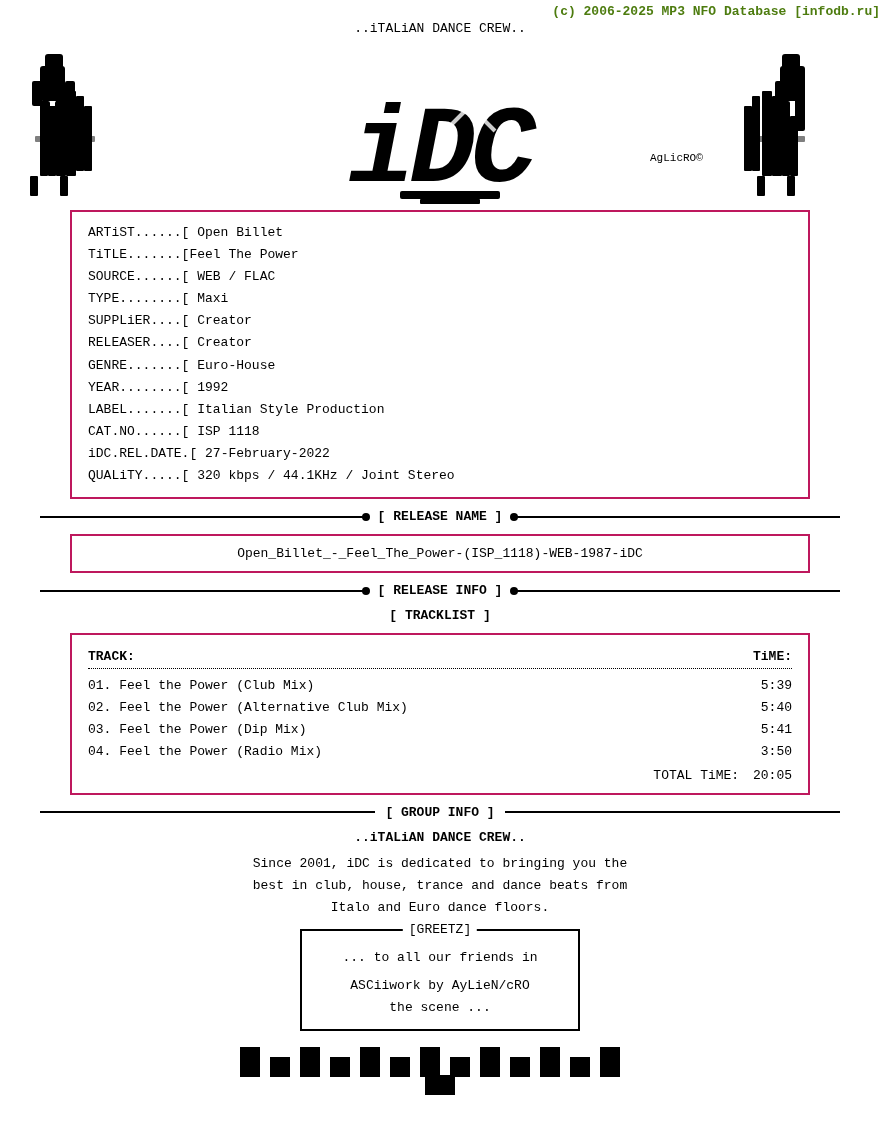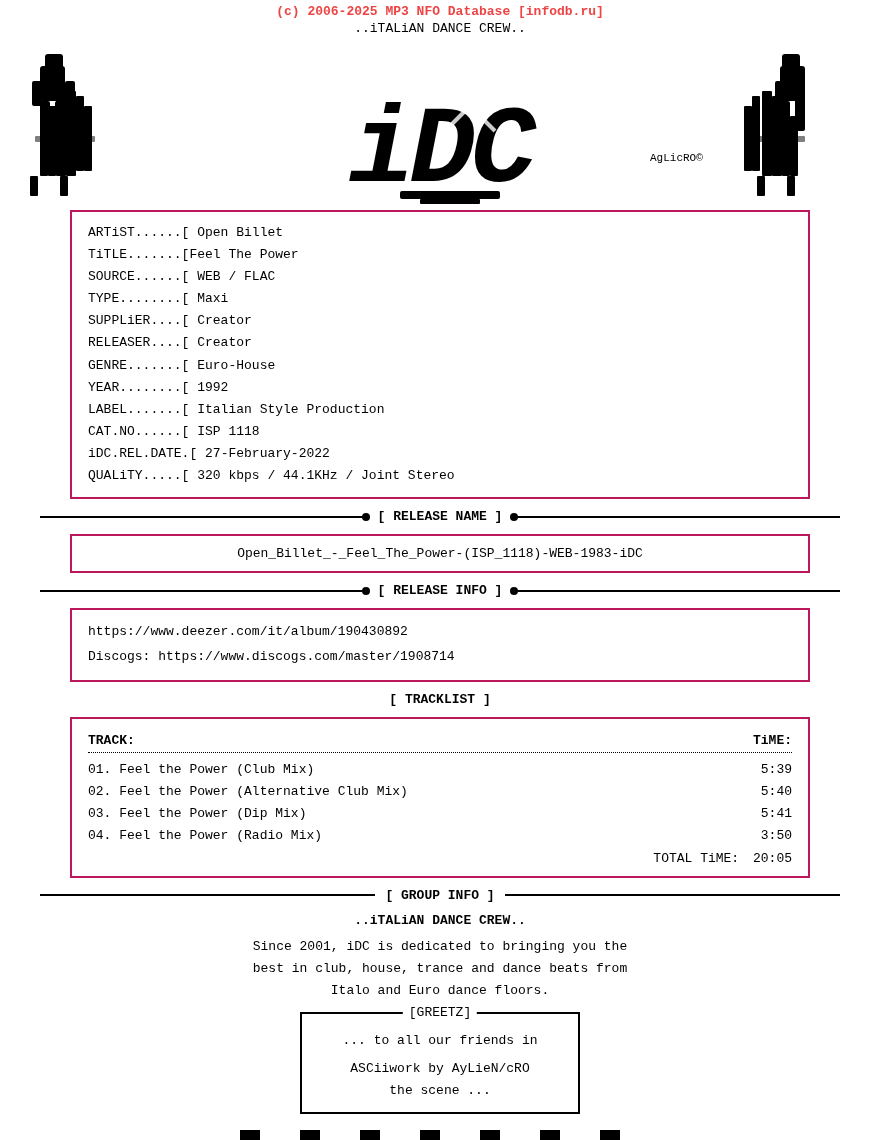--- a/index.html
+++ b/index.html
@@ -12,24 +12,24 @@
       min-height: 1140px;
       overflow-x: hidden;
     }
     .page-wrapper {
       width: 880px;
       min-height: 1140px;
       background: #fff;
       position: relative;
     }
     .top-header {
-      text-align: center;
+      text-align: right;
       padding-top: 4px;
       font-size: 13px;
-      color: #ef4444;
+      color: #4d7c0f;
       font-weight: bold;
     }
     .subtitle {
       text-align: center;
       font-size: 13px;
       color: #000;
       margin-top: 2px;
     }
     
     .logo-area {
@@ -181,37 +181,33 @@
     <div style="flex:1; height:2px; background:#000; position:relative;">
       <div style="position:absolute; right:-2px; top:-3px; width:8px; height:8px; background:#000; border-radius:50%;"></div>
     </div>
     <div style="padding: 0 10px; font-size:13px; font-weight:bold; white-space:nowrap;">[ RELEASE NAME ]</div>
     <div style="flex:1; height:2px; background:#000; position:relative;">
       <div style="position:absolute; left:-2px; top:-3px; width:8px; height:8px; background:#000; border-radius:50%;"></div>
     </div>
   </div>
 
   <div class="bordered-box" style="margin: 4px 70px; text-align:center;">
-    <span style="font-size:13px;">Open_Billet_-_Feel_The_Power-(ISP_1118)-WEB-1983-iDC</span>
+    <span style="font-size:13px;">Open_Billet_-_Feel_The_Power-(ISP_1118)-WEB-1987-iDC</span>
   </div>
 
   <div style="margin: 10px 40px; display: flex; align-items: center;">
     <div style="flex:1; height:2px; background:#000; position:relative;">
       <div style="position:absolute; right:-2px; top:-3px; width:8px; height:8px; background:#000; border-radius:50%;"></div>
     </div>
     <div style="padding: 0 10px; font-size:13px; font-weight:bold; white-space:nowrap;">[ RELEASE INFO ]</div>
     <div style="flex:1; height:2px; background:#000; position:relative;">
       <div style="position:absolute; left:-2px; top:-3px; width:8px; height:8px; background:#000; border-radius:50%;"></div>
     </div>
   </div>
 
-  <div class="bordered-box" style="margin: 4px 70px;">
-    <div style="font-size:13px; line-height:1.9;">https://www.deezer.com/it/album/190430892</div>
-    <div style="font-size:13px; line-height:1.9;">Discogs: https://www.discogs.com/master/1908714</div>
-  </div>
 
   <div style="margin: 10px 40px; display: flex; align-items: center; flex-direction: column;">
     <div style="flex:1; height:2px; background:#000;"></div>
     <div style="padding: 0 10px; font-size:13px; font-weight:bold; white-space:nowrap;">[ TRACKLIST ]</div>
     <div style="flex:1; height:2px; background:#000;"></div>
   </div>
 
   <div class="bordered-box" style="margin: 4px 70px;">
     <div class="tracklist-header">
       <span>TRACK:</span>

